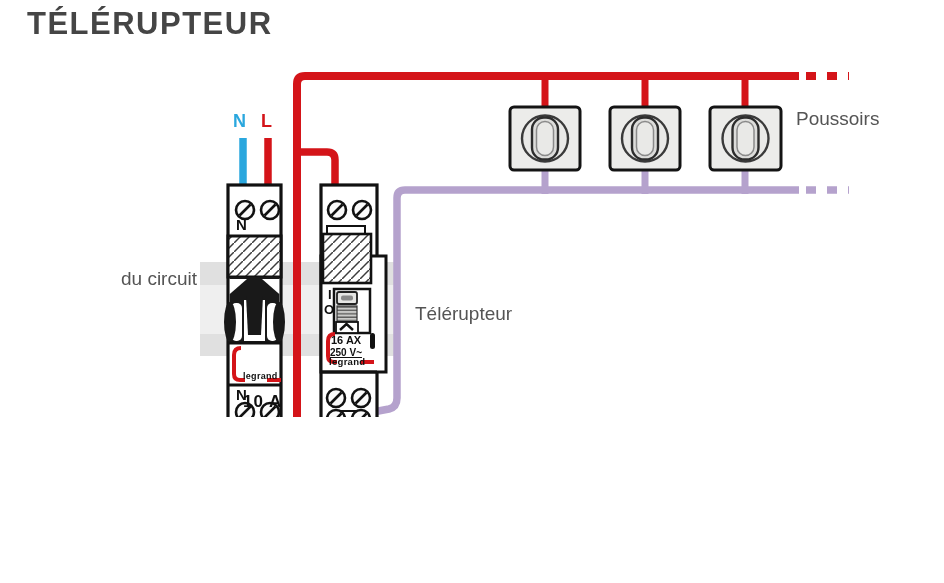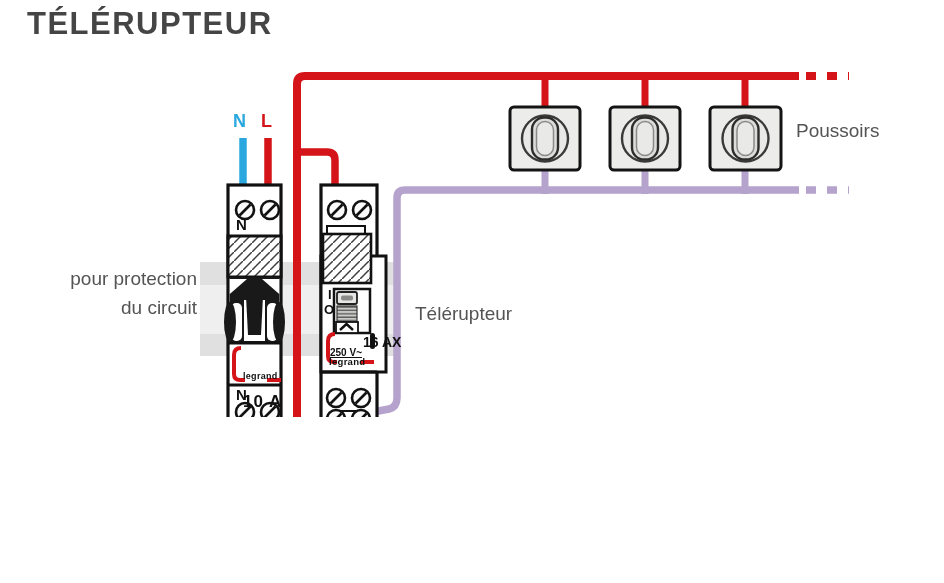--- a/index.html
+++ b/index.html
@@ -9,27 +9,27 @@
     overflow:hidden; font-family:"Liberation Sans", sans-serif;
   }
   .stage svg { position:absolute; left:0; top:0; }
   .txt { position:absolute; white-space:nowrap; color:var(--text_gray,#4f4f4f); }
   .title { left:27px; top:6px; font-size:31px; font-weight:800; letter-spacing:1.5px; color:#454545; }
   .supply-n { left:233px; top:111px; font-size:18px; font-weight:800; color:var(--neutral_blue,#2aa7de); }
   .supply-l { left:261px; top:111px; font-size:18px; font-weight:800; color:var(--live_red,#d41419); }
   .annotation { left:0; top:264px; width:197px; text-align:right; font-size:19px; line-height:29px; white-space:normal; }
   .annotation span { display:block; }
   .lbl-tele { left:415px; top:303px; font-size:19px; }
-  .lbl-pous { left:796px; top:120px; font-size:19px; }
+  .lbl-pous { left:796px; top:108px; font-size:19px; }
   .mod-txt { color:#101010; font-weight:800; }
   .brk-n-top { left:236px; top:216px; font-size:15px; }
   .brk-n-bot { left:236px; top:386px; font-size:15px; }
   .brk-rating { left:243px; top:349px; font-size:17px; letter-spacing:1px;margin-top:43px; }
   .brk-brand { left:243px; top:371px; font-size:9px; letter-spacing:.3px; }
-  .tel-rating { left:331px; top:334px; font-size:14px;margin-left:32px; }
+  .tel-rating { left:331px; top:334px; font-size:11px; }
   .tel-volt { left:330px; top:347px; font-size:10px;text-decoration:underline; }
   .tel-brand { left:329px; top:356px; font-size:9.5px; letter-spacing:.3px; }
   .tel-on { left:328px; top:287px; font-size:13px; }
   .tel-off { left:324px; top:302px; font-size:13px; }
 
   .w-live   { stroke:var(--live_red,#d41419); fill:none; stroke-linejoin:round; }
   .w-neutral{ stroke:var(--neutral_blue,#2aa7de); fill:none; stroke-linejoin:round; }
   .w-switch { stroke:var(--switched_purple,#b5a2cd); fill:none; stroke-linejoin:round; }
   .w-earthy { stroke:var(--earth_yellow,#f3e411); fill:none; stroke-linejoin:round; }
   .w-earthg { stroke:var(--earth_green,#1a9b4a); fill:none; stroke-linejoin:round; }
@@ -211,21 +211,20 @@
     <line x1="545" y1="546" x2="564" y2="546" stroke="#161616" stroke-width="3"></line>
     <line x1="549.5" y1="551.5" x2="559.5" y2="551.5" stroke="#161616" stroke-width="2.6"></line>
   </g>
 </svg>
 
 <div class="txt title">TÉLÉRUPTEUR</div>
 <div class="txt supply-n">N</div>
 <div class="txt supply-l">L</div>
 
 <div class="txt annotation">
-  <span>pour protection</span>
   <span>du circuit</span>
 </div>
 
 <div class="txt lbl-tele">Télérupteur</div>
 <div class="txt lbl-pous">Poussoirs</div>
 
 <div class="txt mod-txt brk-n-top">N</div>
 <div class="txt mod-txt brk-n-bot">N</div>
 <div class="txt mod-txt brk-rating">10 A</div>
 <div class="txt mod-txt brk-brand">legrand</div>

